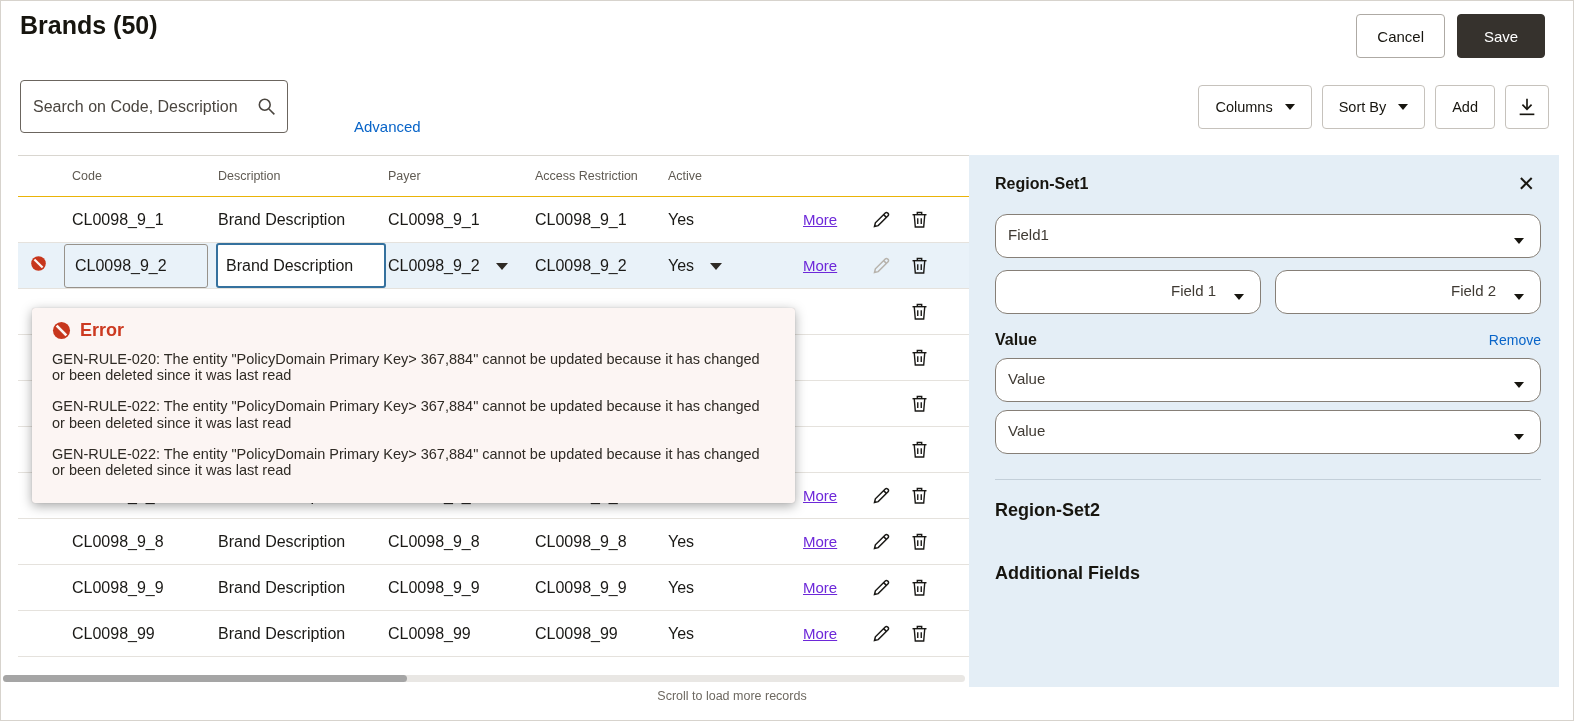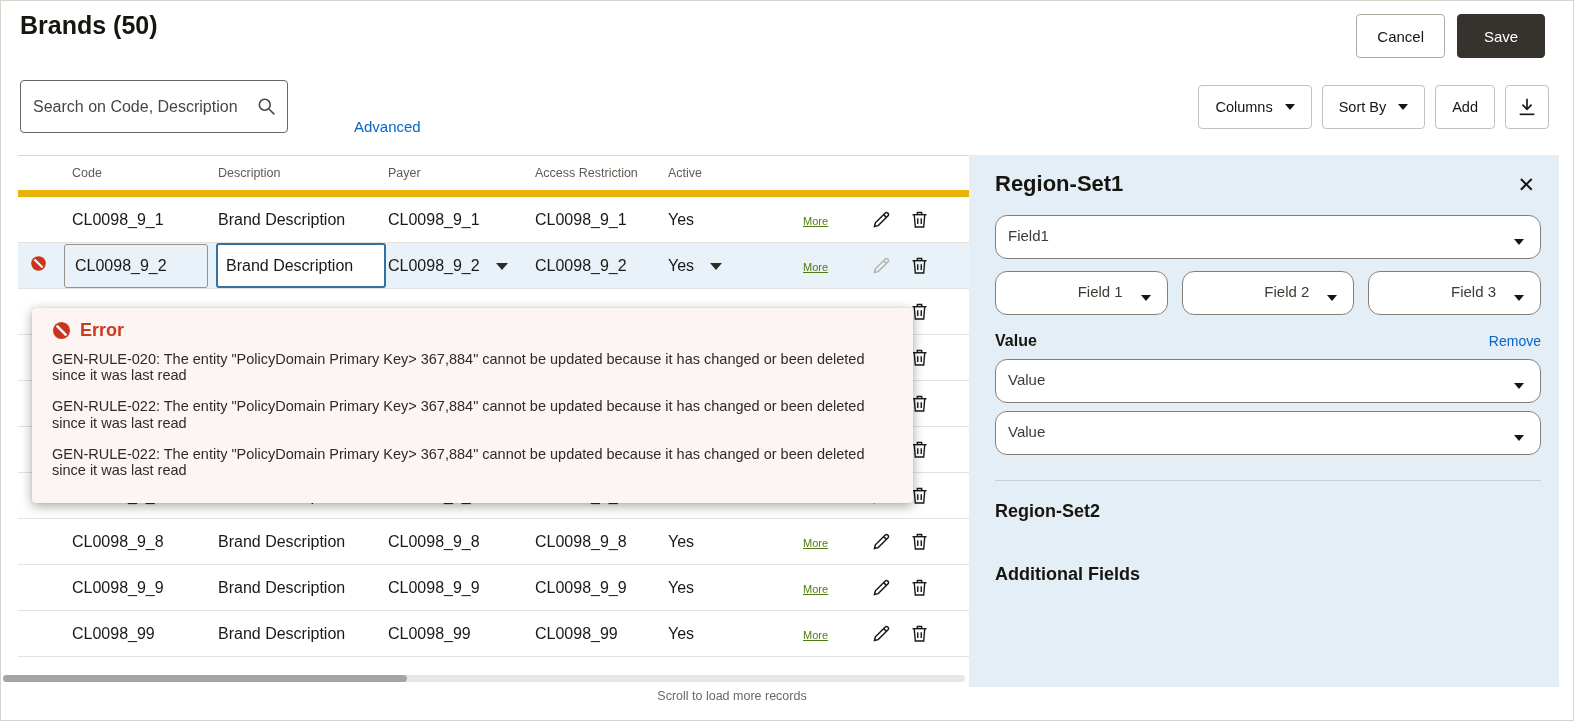--- a/index.html
+++ b/index.html
@@ -21,47 +21,47 @@
   .advanced-link { position: absolute; left: 353px; top: 89px; font-size: 15px; color: #0864c8; text-decoration: none; cursor: pointer; margin-top: 28px; }
   .toolbar-right { position: absolute; right: 24px; top: 84px; display: flex; gap: 10px; align-items: center; padding-left: 30px; }
   .dd-btn { height: 44px; padding: 0 16px; background: #fff; border: 1px solid #c6c2bc; border-radius: 4px; font-family: inherit; font-size: 14.5px; display: flex; align-items: center; justify-content: center; gap: 12px; cursor: pointer; color: #17150f; }
   .caret-down { width: 0; height: 0; border-left: 5px solid transparent; border-right: 5px solid transparent; border-top: 6px solid #17150f; }
   .icon-only { width: 44px; padding: 0; color: #17150f; }
 
   
   .table-wrap { position: absolute; left: 0; top: 154px; width: 968px; height: 532px; background: #fff; }
   .tbl { margin-left: 17px; width: 951px; border-top: 1px solid #d9d6d0; }
   .thead, .trow { display: grid; grid-template-columns: 52px 146px 170px 147px 133px 135px 66px 38px 40px; align-items: center; }
-  .thead { height: 41px; border-bottom: 7px solid #eab308; }
+  .thead { height: 41px; border-bottom: 1px solid #eab308; }
   .th { font-size: 12.5px; color: #5f5a52; padding-left: 2px; white-space: nowrap; }
   .trow { height: 46px; border-bottom: 1px solid #e5e2dd; font-size: 16px; }
   .cell { padding-left: 2px; white-space: nowrap; }
-  .more-link { color: #4d7c0f; text-decoration: underline; font-size: 11px; cursor: pointer; }
+  .more-link { color: #6d28d9; text-decoration: underline; font-size: 15px; cursor: pointer; }
   .icon-btn { background: none; border: none; cursor: pointer; padding: 2px; display: flex; align-items: center; color: #1a1916; }
   .trow.editing { background: #e9f2f9; }
   .trow.editing .edit-btn { color: #b7b3ac; }
   .err-badge { display: none; }
   .trow.editing .err-badge { display: inline-flex; margin-left: 10px; }
   .trow.editing .c-code { display: inline-flex; align-items: center; border: 1px solid #97928b; border-radius: 3px; height: 44px; padding: 0 10px; margin-left: -8px; min-width: 144px; background: transparent; }
   .desc-input { display: none; width: 170px; height: 45px; border: 2px solid #35719e; border-radius: 3px; font-family: inherit; font-size: 16px; padding: 0 8px; margin-left: -2px; color: #1a1916; background: #fff; outline: none; }
   .trow.editing .desc-input { display: block; }
   .cell-caret { display: none; }
   .trow.editing .cell-caret { display: inline-block; width: 0; height: 0; border-left: 6px solid transparent; border-right: 6px solid transparent; border-top: 7px solid #2e2a25; margin-left: 16px; vertical-align: 1px; cursor: pointer; }
   .trow.covered .more-link, .trow.covered .edit-btn { visibility: hidden; }
 
   
-  .error-popup { position: absolute; left: 31px; top: 307px; width: 881px; min-height: 190px; background: #fcf5f3; border-radius: 3px; box-shadow: 0 3px 12px rgba(0,0,0,.35), 0 0 1px rgba(0,0,0,.25); padding: 12px 20px 10px 20px; z-index: 20; }
+  .error-popup { position: absolute; left: 31px; top: 307px; width: 763px; min-height: 190px; background: #fcf5f3; border-radius: 3px; box-shadow: 0 3px 12px rgba(0,0,0,.35), 0 0 1px rgba(0,0,0,.25); padding: 12px 20px 10px 20px; z-index: 20; }
   .error-title-row { display: flex; align-items: center; gap: 9px; margin-bottom: 10px; }
   .error-title { color: #cc3a21; font-size: 18px; font-weight: bold; }
   .error-msg { font-size: 14.5px; color: #2f2b25; line-height: 1.12; margin-bottom: 15px; max-width: 842px; }
 
   
   .side-panel { position: absolute; left: 968px; top: 154px; width: 590px; height: 532px; background: #e4eef6; padding: 16px 18px 0 26px; }
   .panel-hdr { display: flex; justify-content: space-between; align-items: center; margin-bottom: 18px; }
-  .panel-title { font-size: 22px; font-weight: bold; color: #17150f; }
+  .panel-title { font-size: 16px; font-weight: bold; color: #17150f; }
   .close-btn { background: none; border: none; font-size: 21px; cursor: pointer; color: #17150f; line-height: 1; padding: 2px 6px; font-family: inherit; }
   .sel { position: relative; background: #fff; border: 1px solid #867f77; border-radius: 12px; height: 44px; padding: 11px 44px 8px 12px; cursor: pointer; }
   .sel .sel-label { font-size: 15px; color: #3f3a33; white-space: nowrap; }
   .sel .caret-down { position: absolute; right: 16px; top: 23px; }
   .sel-row { display: flex; gap: 14px; margin-top: 12px; }
   .sel-row .sel { flex: 1; text-align: right; }
   .value-row { display: flex; justify-content: space-between; align-items: center; margin-top: 17px; margin-bottom: 9px; }
   .value-heading { font-size: 16px; font-weight: bold; color: #17150f; }
   .remove-link { font-size: 14px; color: #0864c8; text-decoration: none; cursor: pointer; }
   .stack-gap { margin-top: 8px; }
@@ -486,24 +486,20 @@
 
     <div class="sel-row">
       <div class="sel">
         <span class="sel-label">Field 1</span>
         <span class="caret-down"></span>
       </div>
       <div class="sel">
         <span class="sel-label">Field 2</span>
         <span class="caret-down"></span>
       </div>
-      <div class="sel">
-        <span class="sel-label">Field 3</span>
-        <span class="caret-down"></span>
-      </div>
     </div>
 
     <div class="value-row">
       <span class="value-heading">Value</span>
       <a class="remove-link">Remove</a>
     </div>
 
     <div class="sel">
       <span class="sel-label">Value</span>
       <span class="caret-down"></span>

